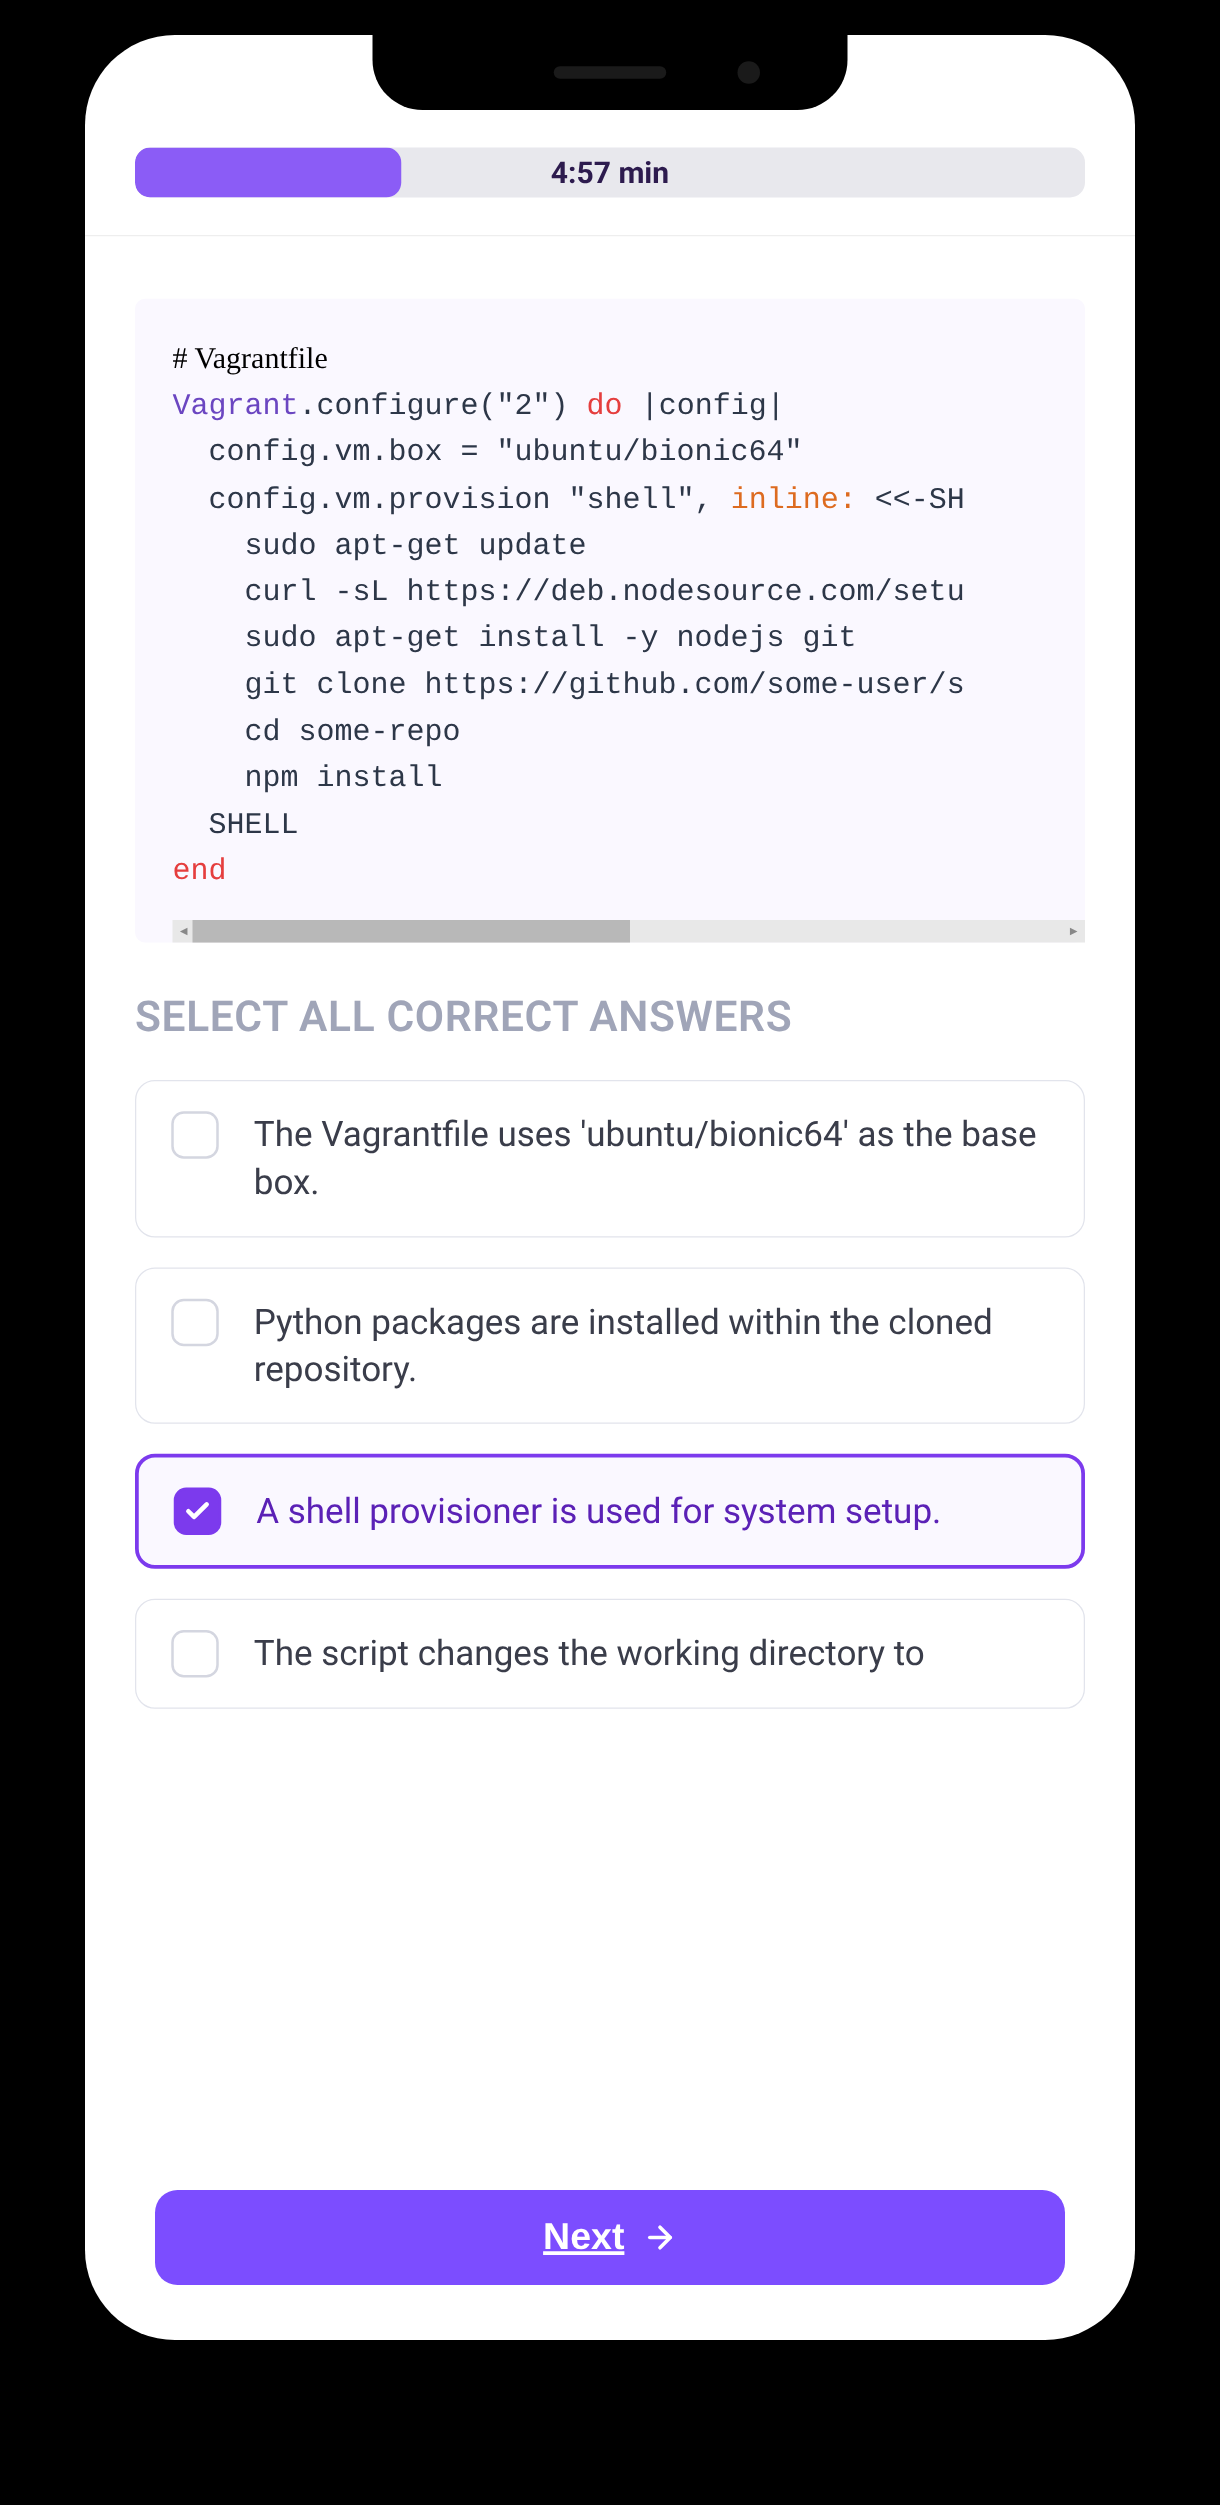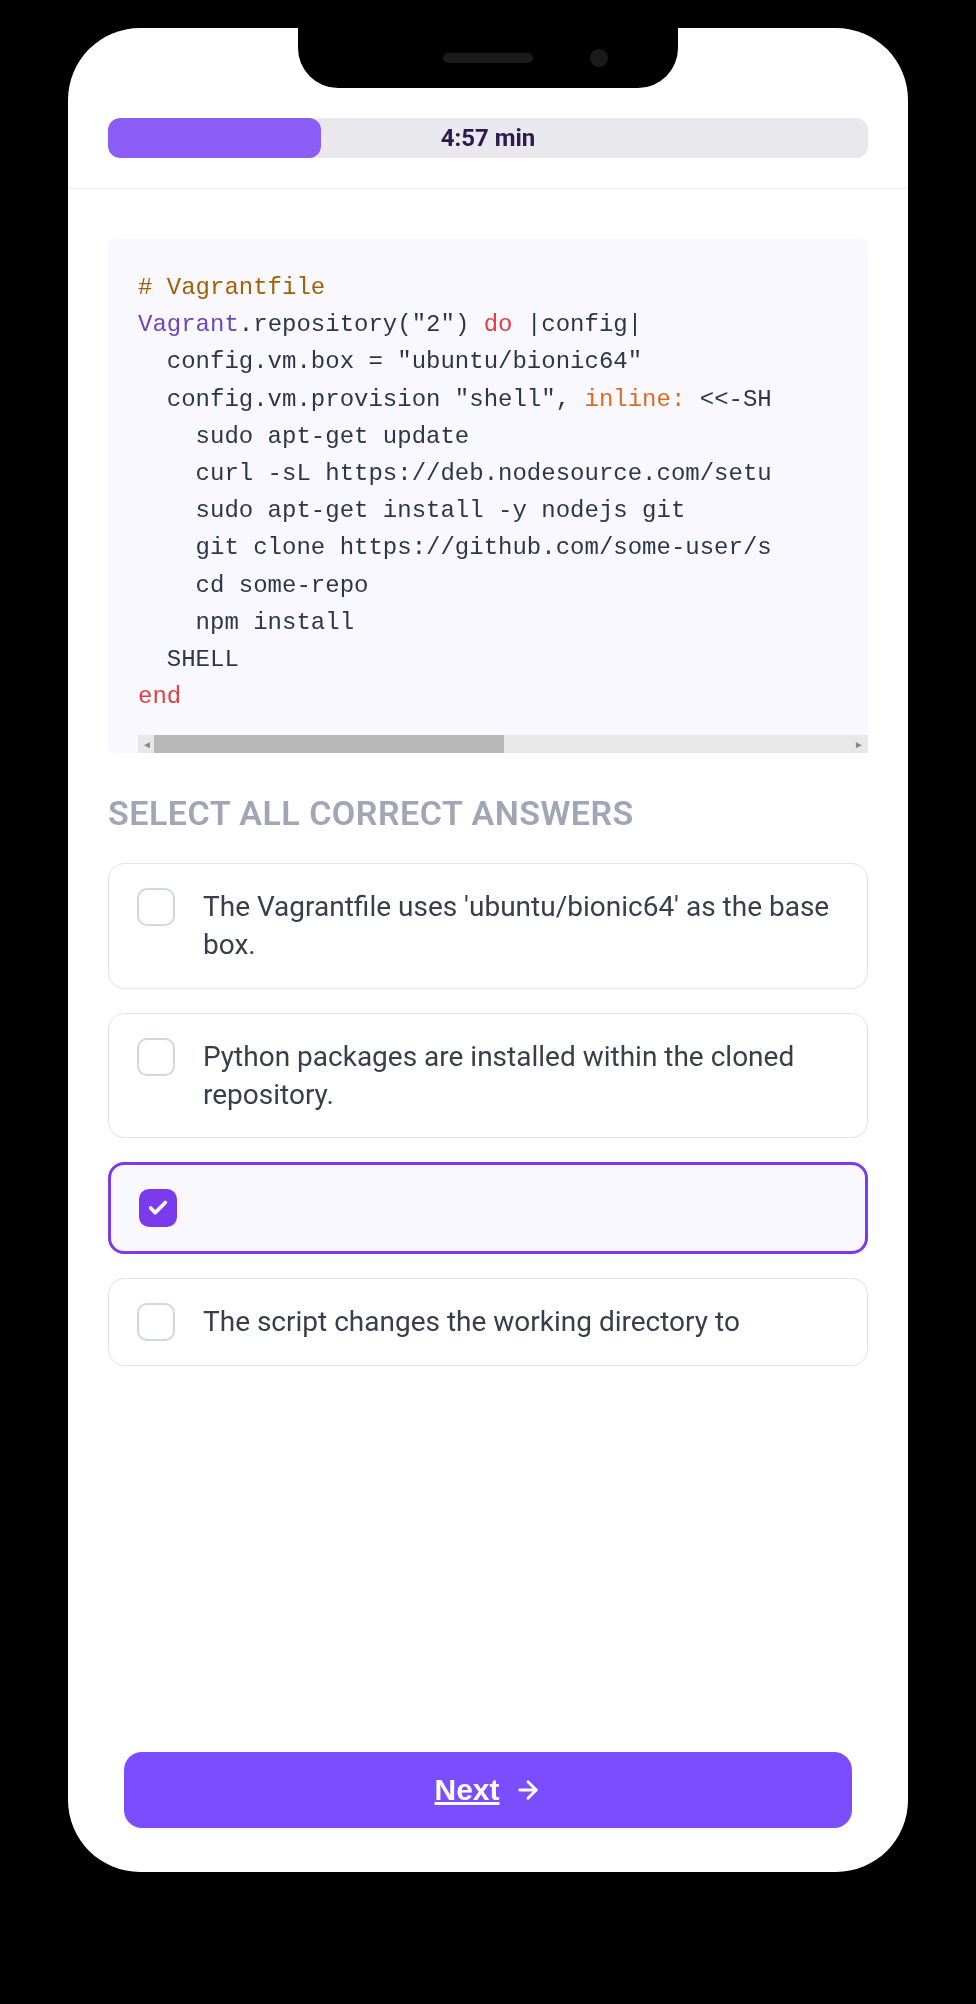--- a/index.html
+++ b/index.html
@@ -119,21 +119,21 @@
   }
   .code-content {
     font-family: "SF Mono", Monaco, "Courier New", monospace;
     font-size: 24px;
     line-height: 1.55;
     white-space: pre;
     overflow-x: hidden;
     color: #2d3748;
     padding-bottom: 20px;
   }
-  .c-comment { color: #a16207; }
+  .c-comment { color: #000000; font-family: Liberation Serif, serif; }
   .c-const { color: #6b46c1; }
   .c-keyword { color: #e53e3e; }
   .c-string { color: #2d3748; }
   .c-symbol { color: #dd6b20; }
   .scrollbar-track {
     height: 18px;
     background: #e8e8e8;
     display: flex;
     align-items: center;
     position: relative;
@@ -256,21 +256,21 @@
           <div class="timer-text">4:57 min</div>
         </div>
       </div>
 
       <div class="divider"></div>
 
       <div class="question-area">
 
         <div class="code-block">
           <div class="code-content"><span class="c-comment"># Vagrantfile</span>
-<span class="c-const">Vagrant</span><span>.repository(</span><span class="c-string">"2"</span><span>) </span><span class="c-keyword">do</span><span> |config|</span>
+<span class="c-const">Vagrant</span><span>.configure(</span><span class="c-string">"2"</span><span>) </span><span class="c-keyword">do</span><span> |config|</span>
 <span>  config.vm.box = </span><span class="c-string">"ubuntu/bionic64"</span>
 <span>  config.vm.provision </span><span class="c-string">"shell"</span><span>, </span><span class="c-symbol">inline:</span><span> &lt;&lt;-SH</span>
 <span>    sudo apt-get update</span>
 <span>    curl -sL https://deb.nodesource.com/setu</span>
 <span>    sudo apt-get install -y nodejs git</span>
 <span>    git clone https://github.com/some-user/s</span>
 <span>    cd some-repo</span>
 <span>    npm install</span>
 <span>  SHELL</span>
 <span class="c-keyword">end</span></div>
@@ -292,20 +292,21 @@
           <div class="checkbox"></div>
           <div class="option-text">Python packages are installed within the cloned repository.</div>
         </div>
 
         <div class="option selected">
           <div class="checkbox checked">
             <svg viewBox="0 0 24 24" fill="none" stroke="white" stroke-width="4" stroke-linecap="round" stroke-linejoin="round">
                 <polyline points="20 6 9 17 4 12"></polyline>
               </svg>
           </div>
+          <div class="option-text">A shell provisioner is used for system setup.</div>
         </div>
 
         <div class="option">
           <div class="checkbox"></div>
           <div class="option-text">The script changes the working directory to</div>
         </div>
       </div>
     </div>
 
     <div class="fade-overlay"></div>

